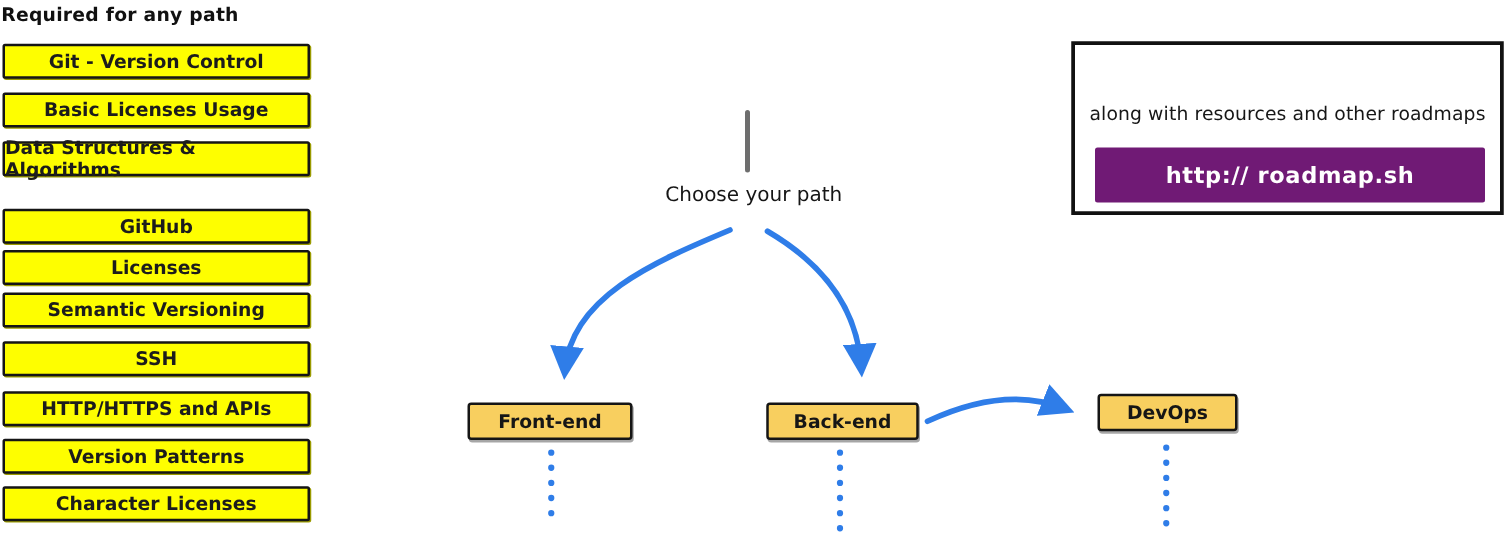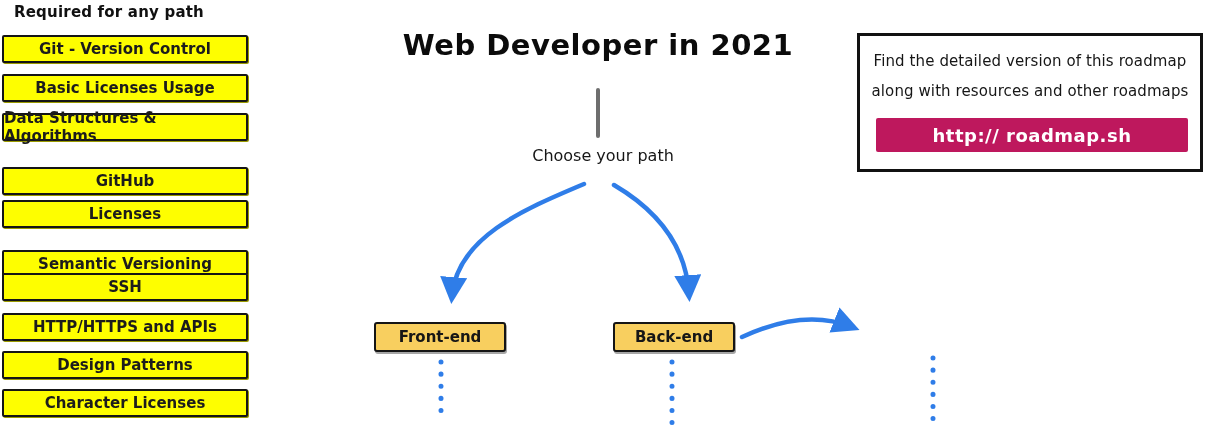--- a/index.html
+++ b/index.html
@@ -2,21 +2,21 @@
 <html><head>
 <meta charset="utf-8">
 <style>
   html,body{margin:0;padding:0;background:#fff;}
   .canvas{
     position:relative;width:1207px;height:436px;background:#ffffff;
     font-family:"DejaVu Sans", sans-serif;color:#111;overflow:hidden;
   }
   
   .side-heading{
-    position:absolute;left:14px;top:3px;font-size:15px;font-weight:bold;color:#111;
+    position:absolute;left:1px;top:3px;font-size:15px;font-weight:bold;color:#111;
     letter-spacing:.2px;
   }
   .topic{
     position:absolute;left:2px;width:246px;height:28px;box-sizing:border-box;
     background:#FEFE00;border:2.5px solid #151515;border-radius:2px;
     display:flex;align-items:center;justify-content:center;
     font-size:15px;font-weight:bold;color:#1c1c1c;cursor:pointer;
     box-shadow:1px 1px 0 #9a9a00;
   }
   
@@ -50,65 +50,64 @@
     position:absolute;left:857px;top:33px;width:346px;height:139px;box-sizing:border-box;
     background:#ffffff;border:3px solid #111;
   }
   .info-line{
     position:absolute;left:0;right:0;text-align:center;
     font-size:15px;color:#161616;letter-spacing:.1px;
   }
   .info-line1{top:16px;}
   .info-line2{top:46px;}
   .info-btn{
-    position:absolute;left:16px;top:82px;width:312px;height:34px;
-    background:#be185d;color:#ffffff;border-radius:2px;
+    position:absolute;left:16px;top:82px;width:312px;height:44px;
+    background:#701a75;color:#ffffff;border-radius:2px;
     display:flex;align-items:center;justify-content:center;
     font-size:18px;font-weight:bold;letter-spacing:.5px;cursor:pointer;
   }
 </style>
 </head>
 <body>
 
 <div class="canvas">
 
   <div>
     <div class="side-heading">Required for any path</div>
     <div class="topic" style="top:35px">Git - Version Control</div>
     <div class="topic" style="top:74px">Basic Licenses Usage</div>
     <div class="topic" style="top:113px">Data Structures &amp; Algorithms</div>
     <div class="topic" style="top:167px">GitHub</div>
     <div class="topic" style="top:200px">Licenses</div>
-    <div class="topic" style="top:250px">Semantic Versioning</div>
+    <div class="topic" style="top:234px">Semantic Versioning</div>
     <div class="topic" style="top:273px">SSH</div>
     <div class="topic" style="top:313px">HTTP/HTTPS and APIs</div>
-    <div class="topic" style="top:351px">Design Patterns</div>
+    <div class="topic" style="top:351px">Version Patterns</div>
     <div class="topic" style="top:389px">Character Licenses</div>
   </div>
 
-  <div class="title">Web Developer in 2021</div>
   <div class="stem"></div>
   <div class="choose">Choose your path</div>
 
   <svg class="overlay" width="1207" height="436" viewBox="0 0 1207 436">
     <defs>
       <marker id="ah" markerWidth="6" markerHeight="6" refX="4.2" refY="3" orient="auto" markerUnits="strokeWidth">
         <path d="M0,0 L6,3 L0,6 z" fill="#2F7DE8"></path>
       </marker>
     </defs>
     <path d="M 584 184 C 522 210, 457 238, 452 296" fill="none" stroke="#2F7DE8" stroke-width="4.5" stroke-linecap="round" marker-end="url(#ah)"></path>
     <path d="M 614 185 C 660 212, 686 248, 689 294" fill="none" stroke="#2F7DE8" stroke-width="4.5" stroke-linecap="round" marker-end="url(#ah)"></path>
     <path d="M 742 337 C 785 317, 822 315, 852 327" fill="none" stroke="#2F7DE8" stroke-width="4.5" stroke-linecap="round" marker-end="url(#ah)"></path>
     <path d="M 441 362 L 441 422" fill="none" stroke="#2F7DE8" stroke-width="5" stroke-linecap="round" stroke-dasharray="0.1 12"></path>
     <path d="M 672 362 L 672 429" fill="none" stroke="#2F7DE8" stroke-width="5" stroke-linecap="round" stroke-dasharray="0.1 12"></path>
     <path d="M 933 358 L 933 429" fill="none" stroke="#2F7DE8" stroke-width="5" stroke-linecap="round" stroke-dasharray="0.1 12"></path>
   </svg>
 
   <div class="pathbox pb-frontend">Front-end</div>
   <div class="pathbox pb-backend">Back-end</div>
+  <div class="pathbox pb-devops">DevOps</div>
 
   <div class="infobox">
-    <div class="info-line info-line1">Find the detailed version of this roadmap</div>
     <div class="info-line info-line2">along with resources and other roadmaps</div>
     <div class="info-btn">http:// roadmap.sh</div>
   </div>
 
 </div>
 
 </body></html>

